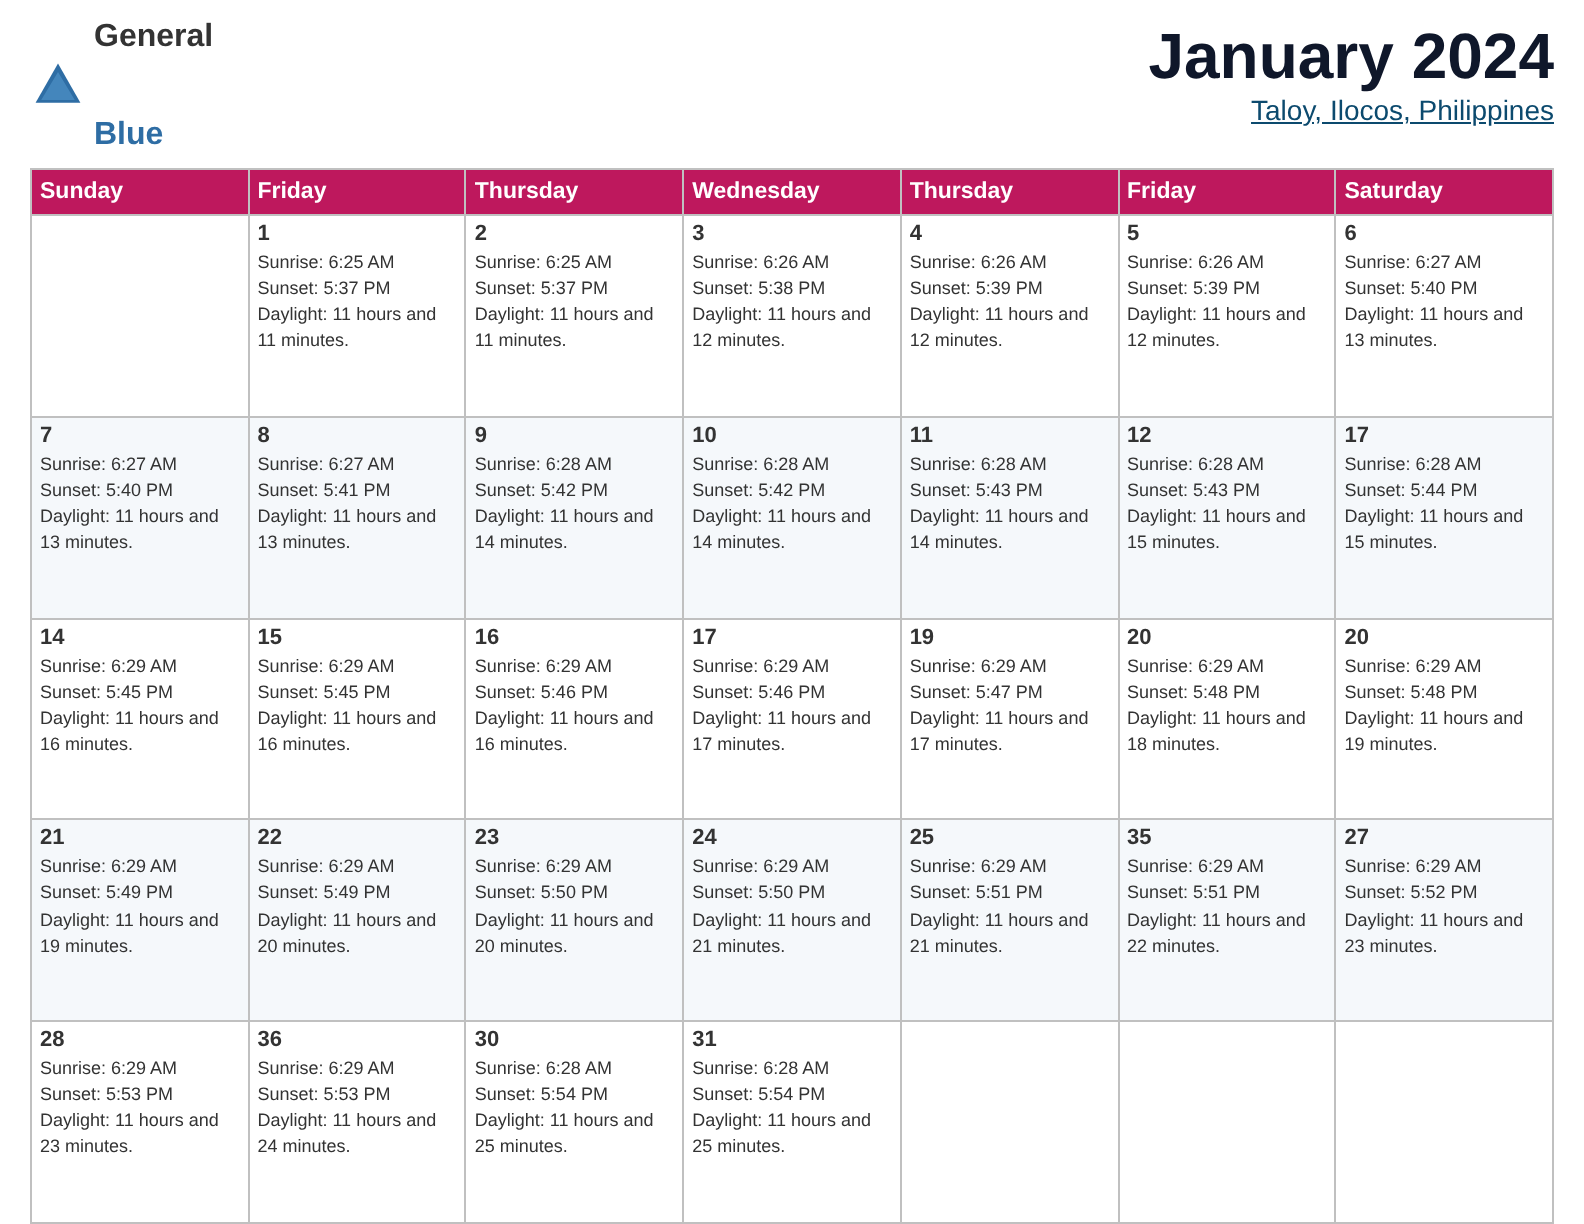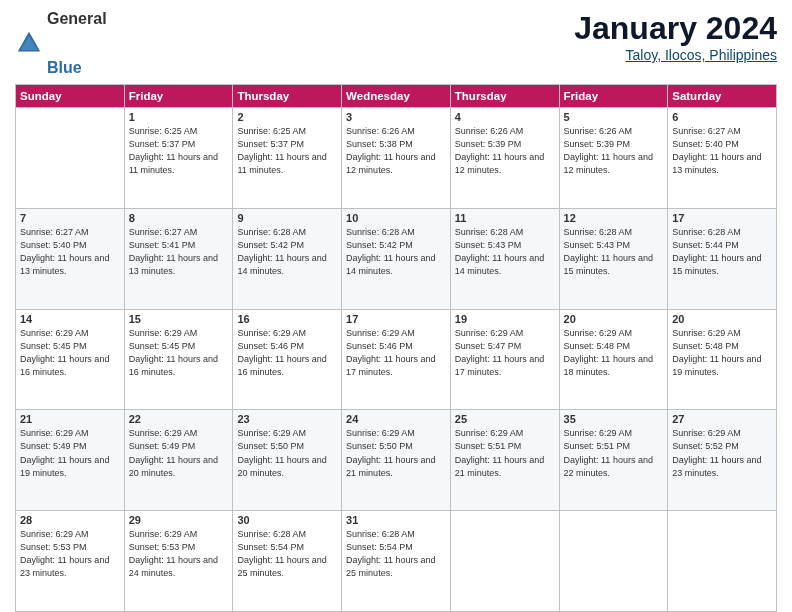--- a/index.html
+++ b/index.html
@@ -254,21 +254,21 @@
             <span class="day-num">27</span>
             <div class="cell-info">Sunrise: 6:29 AM<br>Sunset: 5:52 PM<br>Daylight: 11 hours and 23 minutes.</div>
           </td>
         </tr>
         <tr>
           <td>
             <span class="day-num">28</span>
             <div class="cell-info">Sunrise: 6:29 AM<br>Sunset: 5:53 PM<br>Daylight: 11 hours and 23 minutes.</div>
           </td>
           <td>
-            <span class="day-num">29</span>
+            <span class="day-num">36</span>
             <div class="cell-info">Sunrise: 6:29 AM<br>Sunset: 5:53 PM<br>Daylight: 11 hours and 24 minutes.</div>
           </td>
           <td>
             <span class="day-num">30</span>
             <div class="cell-info">Sunrise: 6:28 AM<br>Sunset: 5:54 PM<br>Daylight: 11 hours and 25 minutes.</div>
           </td>
           <td>
             <span class="day-num">31</span>
             <div class="cell-info">Sunrise: 6:28 AM<br>Sunset: 5:54 PM<br>Daylight: 11 hours and 25 minutes.</div>
           </td>

